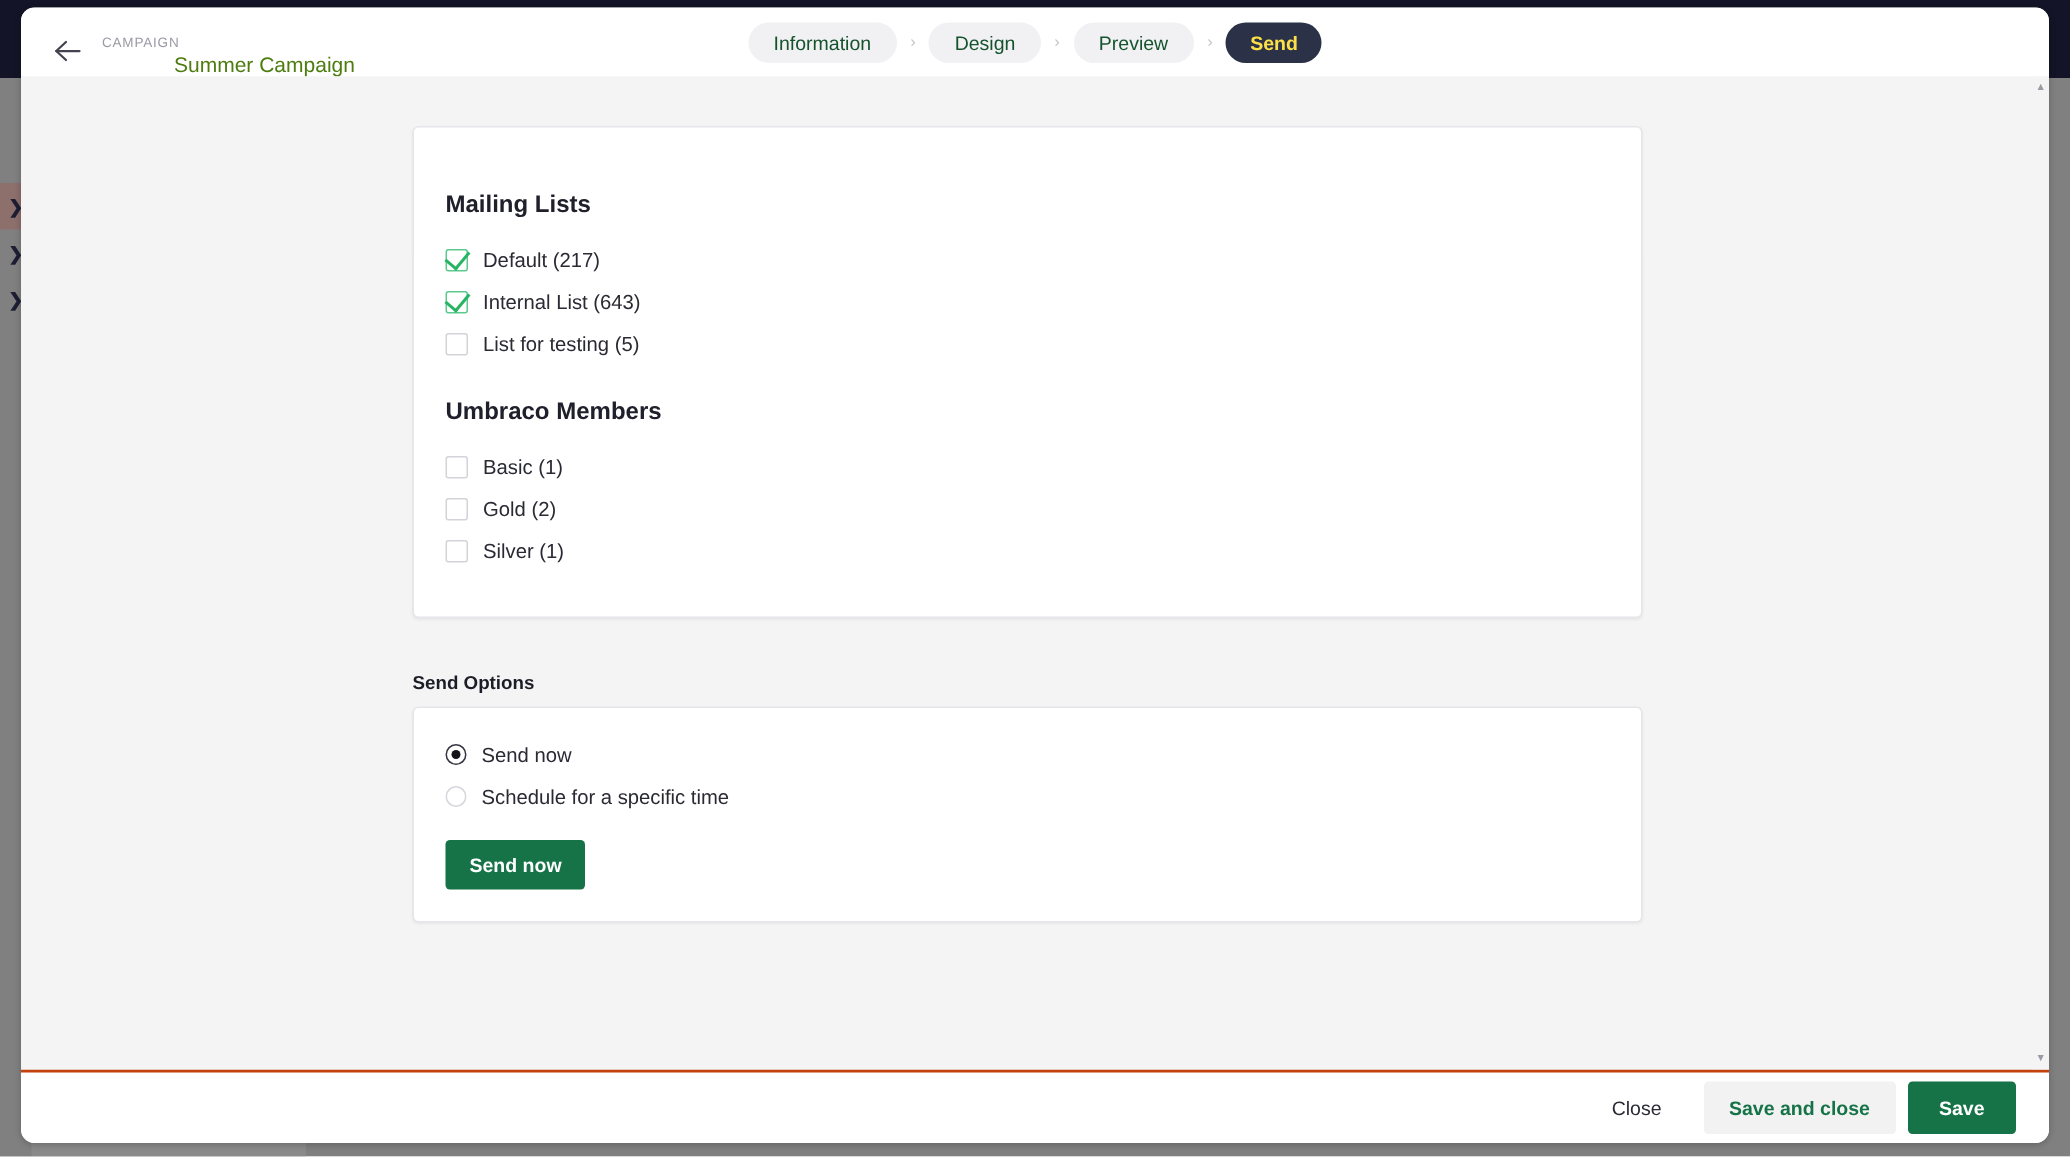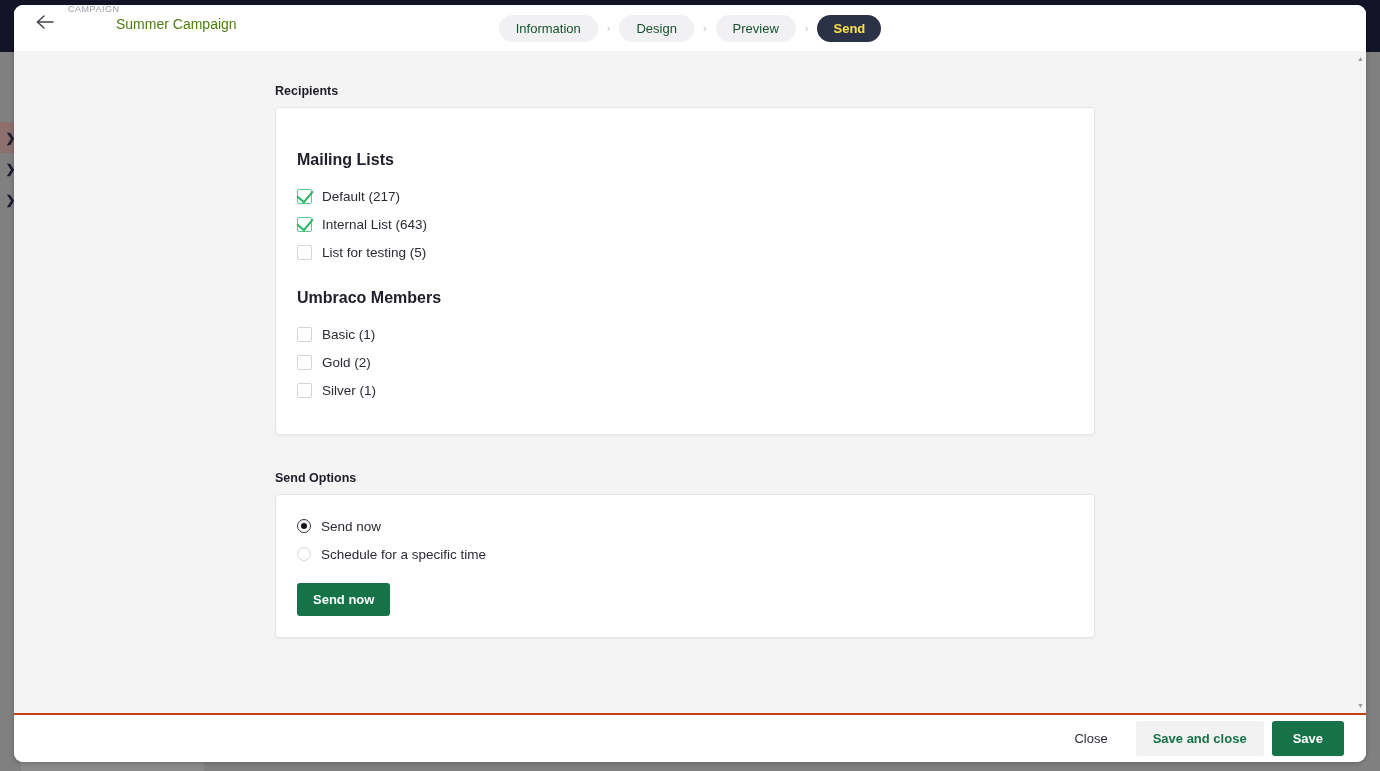--- a/index.html
+++ b/index.html
@@ -65,21 +65,21 @@
     flex-direction: column;
   }
 
   
   .modal-header {
     position: relative;
     height: 46px;
     min-height: 46px;
     background: #ffffff;
     display: flex;
-    align-items: flex-start;
+    align-items: flex-end;
     padding: 0 12px 0 14px;
   }
   .back-btn {
     width: 34px; height: 34px;
     display: flex;
     align-items: center;
     justify-content: center;
     background: transparent;
     border: none;
     cursor: pointer;
@@ -361,21 +361,20 @@
         <button class="tab">Preview</button>
         <span class="tab-sep">›</span>
         <button class="tab active">Send</button>
       </div>
     </div>
 
     <div class="modal-body">
       <div class="content-scroll">
         <div class="content-inner">
 
-          <div class="section-label">Recipients</div>
 
           <div class="card recipients">
             <div class="card-heading">Mailing Lists</div>
 
             <label class="opt-row">
               <span class="cb checked"></span>
               <span class="label">Default (217)</span>
             </label>
             <label class="opt-row">
               <span class="cb checked"></span>

